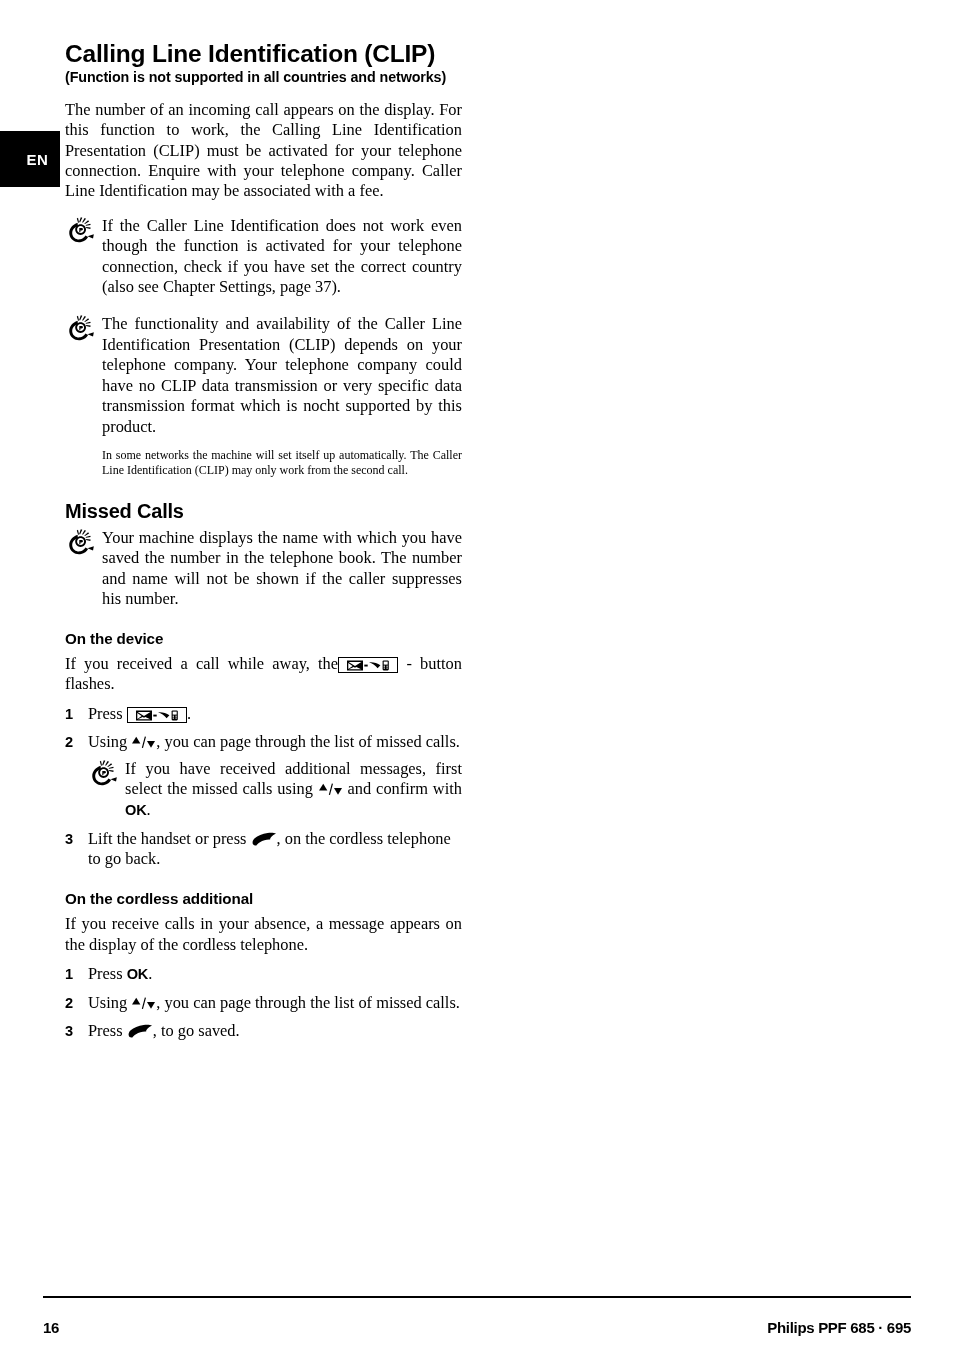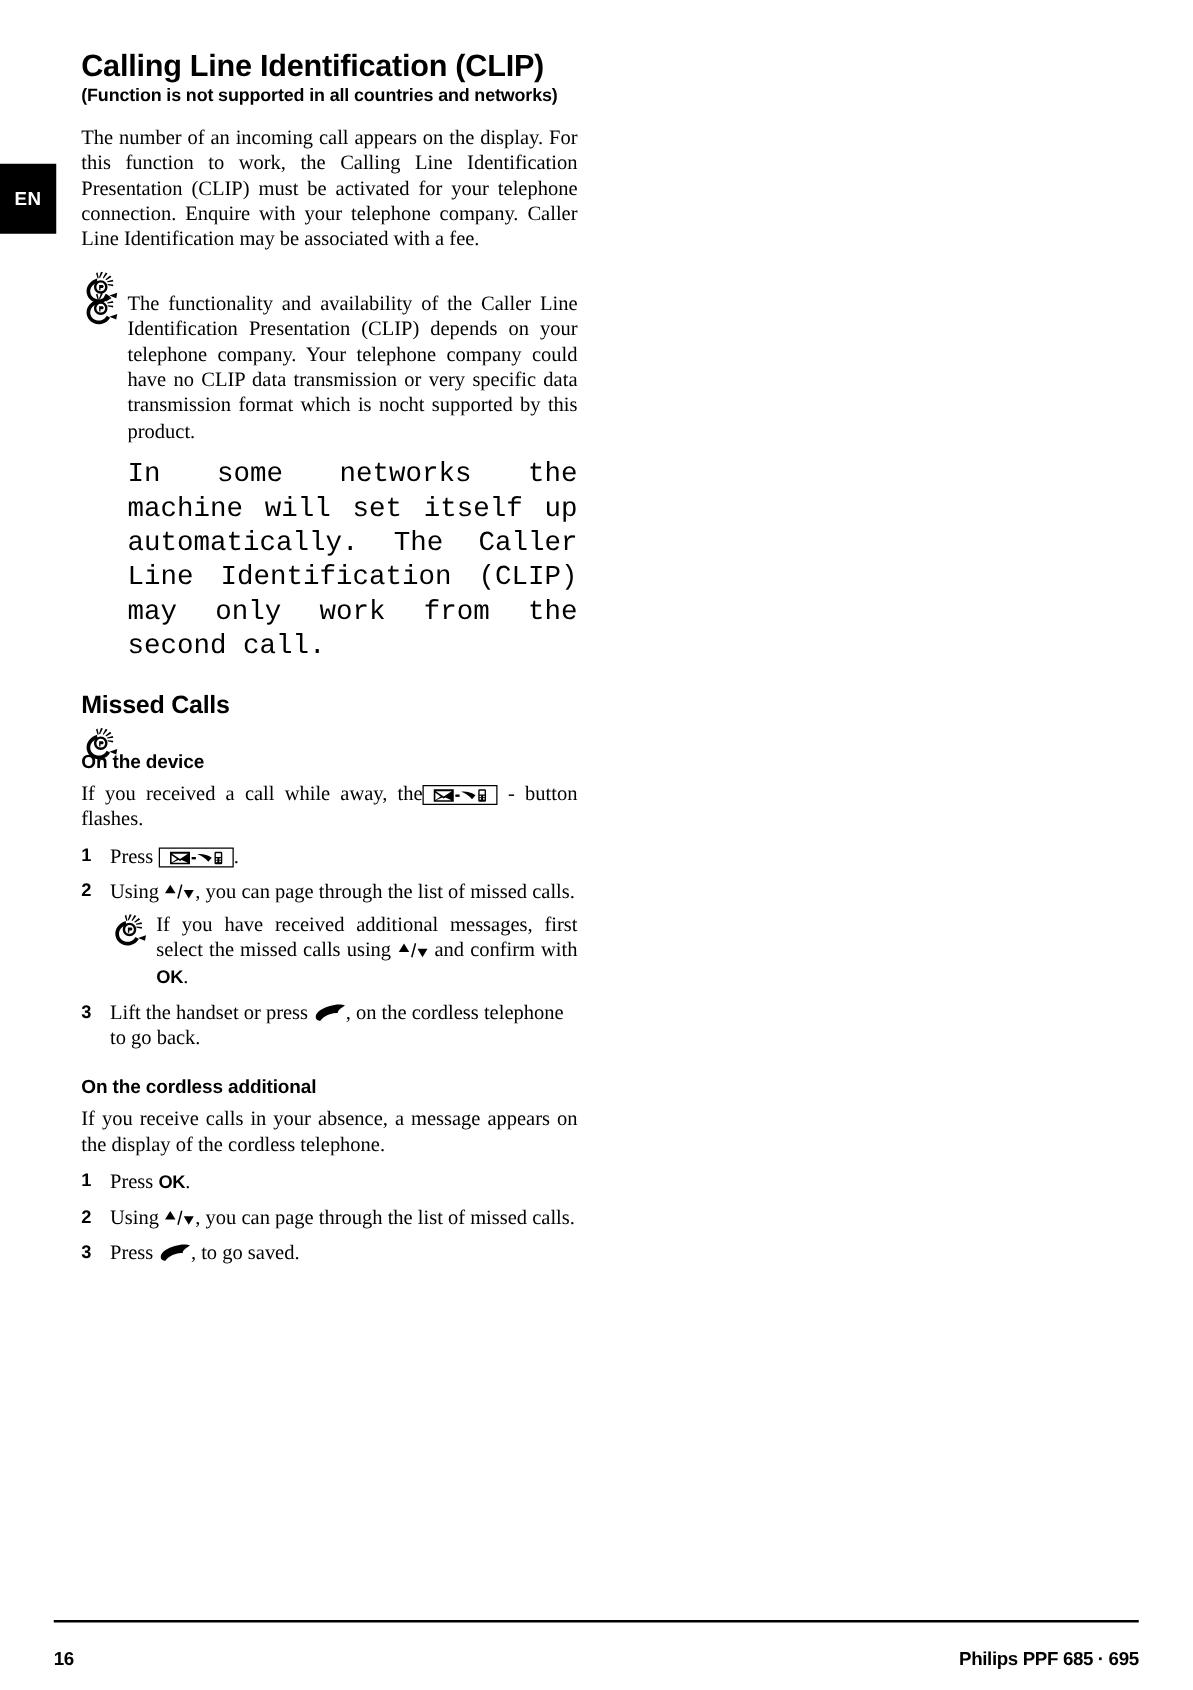--- a/index.html
+++ b/index.html
@@ -25,20 +25,21 @@
     height: 56px;
     background: #000000;
     color: #ffffff;
     display: flex;
     align-items: center;
     justify-content: center;
     font-family: "Liberation Sans", "DejaVu Sans", sans-serif;
     font-weight: bold;
     font-size: 15px;
     letter-spacing: 0.5px;
+    padding-left: 15px;
   }
 
   
   .page {
     position: absolute;
     left: 65px;
     top: 41px;
     width: 397px;
   }
 
@@ -104,25 +105,24 @@
   }
   .tip .tip-icon {
     position: absolute;
     left: 2px;
     top: 1px;
     width: 31px;
     height: 26px;
   }
   .tip-continuation {
     padding-left: 37px;
-    font-size: 22px;
+    font-size: 12px;
     line-height: 1.245;
     text-align: justify;
     margin: 0;
-    font-family: Liberation Mono, monospace;
   }
 
   
   .step .tip {
     padding-left: 37px;
     margin-top: 6px;
   }
 
   
   .step {
@@ -226,20 +226,21 @@
         </g>
 
         <path d="M10.6,5.8 C5.0,7.6 1.5,12.4 2.4,17.6 C3.4,22.9 8.6,26.3 14.2,25.1 C17.3,24.4 19.8,22.5 21.1,20.1 L18.4,18.6 C17.5,20.4 15.7,21.8 13.5,22.3 C9.6,23.1 6.0,20.8 5.3,17.2 C4.7,13.6 7.0,10.3 10.9,9.2 Z" fill="#000"></path>
 
         <path d="M20.5,19.3 L26.8,17.2 L26.0,21.6 Z" fill="#000"></path>
 
         <path d="M13.6,7.2 C10.6,7.2 8.2,9.6 8.2,12.5 C8.2,15.5 10.6,17.9 13.6,17.9 C16.6,17.9 19.0,15.5 19.0,12.5 C19.0,9.6 16.6,7.2 13.6,7.2 Z M13.6,9.0 C15.5,9.0 17.1,10.6 17.1,12.5 C17.1,14.5 15.5,16.0 13.6,16.0 C11.7,16.0 10.1,14.5 10.1,12.5 C10.1,10.6 11.7,9.0 13.6,9.0 Z" fill="#000"></path>
         <path d="M12.3,11.0 L14.6,11.0 C15.4,11.0 15.9,11.5 15.9,12.2 C15.9,12.9 15.4,13.4 14.6,13.4 L13.4,13.4 L13.4,15.2 L12.3,15.2 Z" fill="#000"></path>
       </svg>
     </span>
+    <span>If the Caller Line Identification does not work even though the function is activated for your telephone connection, check if you have set the correct country (also see Chapter Settings, page 37).</span>
   </div>
 
   <div class="sp-17"></div>
 
   <div class="tip">
     <span class="tip-icon">
       <svg viewBox="0 0 31 26" width="31" height="26" aria-hidden="true">
         <g fill="#000">
           <polygon points="13.8,0.3 15.3,0.8 13.0,5.4 12.2,5.0"></polygon>
           <polygon points="17.6,0.9 19.0,1.8 15.9,5.8 15.2,5.3"></polygon>
@@ -277,20 +278,21 @@
           <polygon points="21.1,3.3 22.1,4.5 17.9,7.1 17.4,6.4"></polygon>
           <polygon points="23.2,6.7 23.7,8.1 18.9,8.8 18.7,8.0"></polygon>
           <polygon points="23.6,10.6 23.4,12.0 19.0,10.9 19.2,10.1"></polygon>
         </g>
         <path d="M10.6,5.8 C5.0,7.6 1.5,12.4 2.4,17.6 C3.4,22.9 8.6,26.3 14.2,25.1 C17.3,24.4 19.8,22.5 21.1,20.1 L18.4,18.6 C17.5,20.4 15.7,21.8 13.5,22.3 C9.6,23.1 6.0,20.8 5.3,17.2 C4.7,13.6 7.0,10.3 10.9,9.2 Z" fill="#000"></path>
         <path d="M20.5,19.3 L26.8,17.2 L26.0,21.6 Z" fill="#000"></path>
         <path d="M13.6,7.2 C10.6,7.2 8.2,9.6 8.2,12.5 C8.2,15.5 10.6,17.9 13.6,17.9 C16.6,17.9 19.0,15.5 19.0,12.5 C19.0,9.6 16.6,7.2 13.6,7.2 Z M13.6,9.0 C15.5,9.0 17.1,10.6 17.1,12.5 C17.1,14.5 15.5,16.0 13.6,16.0 C11.7,16.0 10.1,14.5 10.1,12.5 C10.1,10.6 11.7,9.0 13.6,9.0 Z" fill="#000"></path>
         <path d="M12.3,11.0 L14.6,11.0 C15.4,11.0 15.9,11.5 15.9,12.2 C15.9,12.9 15.4,13.4 14.6,13.4 L13.4,13.4 L13.4,15.2 L12.3,15.2 Z" fill="#000"></path>
       </svg>
     </span>
+    <span>Your machine displays the name with which you have saved the number in the telephone book. The number and name will not be shown if the caller suppresses his number.</span>
   </div>
 
   <div class="sp-20"></div>
 
   <h3 class="subsection-title">On the device</h3>
 
   <div class="sp-7"></div>
 
   <p class="body-text"><span>If you received a call while away, the</span><span class="btn-box">&nbsp;<svg viewBox="0 0 44 13" width="44" height="13" aria-hidden="true">
           <g fill="#000">

